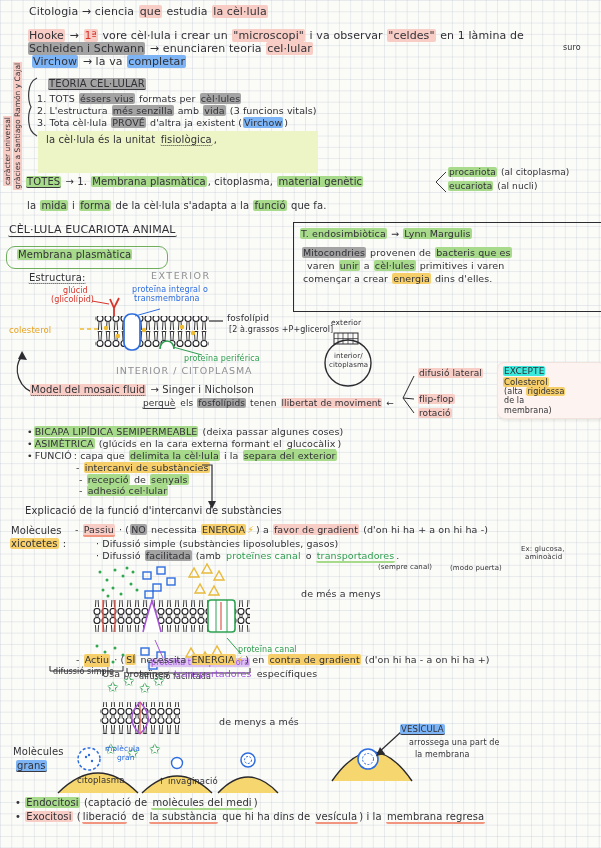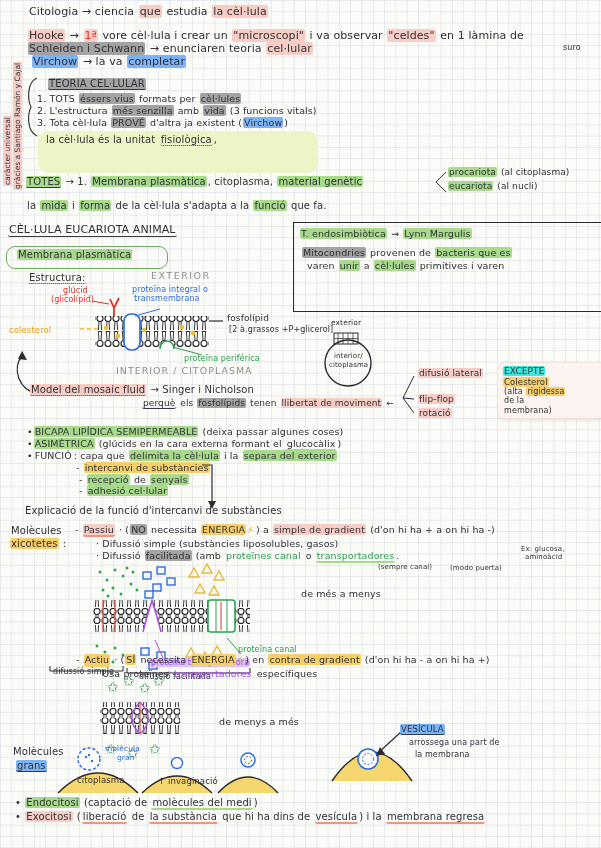--- a/index.html
+++ b/index.html
@@ -61,38 +61,39 @@
 <div class="vert" style="left:13px;top:190px"><span class="h-p">gràcies a Santiago Ramón y Cajal</span></div>
 
 <svg style="left:22px;top:76px" width="18" height="64">
   <path d="M15,2 C4,7 6,25 9,31 C6,37 4,55 15,60" fill="none" stroke="#3a3a3e" stroke-width="1.2"></path>
 </svg>
 <div class="line fs105" style="left:48px;top:78px"><span class="h-P u-k">TEORIA CEL·LULAR</span></div>
 <div class="line fs95" style="left:36px;top:93px"><span>1. TOTS </span><span class="h-P">éssers vius</span><span> formats per </span><span class="h-P">cèl·lules</span></div>
 <div class="line fs95" style="left:36px;top:105px"><span>2. L'estructura </span><span class="h-P">més senzilla</span><span> amb </span><span class="h-P">vida</span><span> (3 funcions vitals)</span></div>
 <div class="line fs95" style="left:36px;top:117px"><span>3. Tota cèl·lula </span><span class="h-P">PROVÉ</span><span> d'altra ja existent (</span><span class="h-b">Virchow</span><span>)</span></div>
 
-<div class="box" style="left:38px;top:131px;width:280px;height:42px;background:#edf5c6;border-radius:11px">
+<div class="box" style="left:38px;top:131px;width:280px;height:42px;background:#edf5c6;border-radius:0">
   <div class="line fs105" style="left:7px;top:3px"><span>la cèl·lula és la unitat </span><span class="u-d">fisiològica</span><span>,</span></div>
 </div>
 
 <div class="line" style="left:26px;top:176px"><span class="h-g u-k">TOTES</span><span> → 1. </span><span class="h-g">Membrana plasmàtica</span><span>, citoplasma, </span><span class="h-g">material genètic</span></div>
 <svg style="left:434px;top:168px" width="14" height="28">
   <path d="M2,14 L12,4 M2,14 L12,24" fill="none" stroke="#3a3a3e" stroke-width="1"></path>
 </svg>
 <div class="line fs9" style="left:448px;top:167px"><span class="h-g">procariota</span><span> (al citoplasma)</span></div>
 <div class="line fs9" style="left:448px;top:181px"><span class="h-g">eucariota</span><span> (al nucli)</span></div>
 <div class="line" style="left:26px;top:200px"><span>la </span><span class="h-g">mida</span><span> i </span><span class="h-g">forma</span><span> de la cèl·lula s'adapta a la </span><span class="h-g">funció</span><span> que fa.</span></div>
 
 <div class="line fs11" style="left:8px;top:224px"><span class="u-k">CÈL·LULA EUCARIOTA ANIMAL</span></div>
 
 <div class="box" style="left:293px;top:222px;width:308px;height:88px;border:1.4px solid #2c2c30">
   <div class="line fs95" style="left:6px;top:5px"><span class="h-g">T. endosimbiòtica</span><span> → </span><span class="h-g">Lynn Margulis</span></div>
   <div class="line fs95" style="left:12px;top:37px"><span>varen </span><span class="h-g">unir</span><span> a </span><span class="h-g">cèl·lules</span><span> primitives i varen</span></div>
   <div class="line fs95" style="left:8px;top:24px"><span class="h-P">Mitocondries</span><span> provenen de </span><span class="h-g">bacteris que es</span></div>
+  <div class="line fs95" style="left:8px;top:50px"><span>començar a crear </span><span class="h-y">energia</span><span> dins d'elles.</span></div>
 </div>
 
 <div class="box" style="left:6px;top:246px;width:160px;height:21px;border:1.6px solid #6fae5d;border-radius:9px">
   <div class="line fs105" style="left:10px;top:2px"><span class="h-g">Membrana plasmàtica</span></div>
 </div>
 <div class="line" style="left:28px;top:272px"><span class="u-d">Estructura:</span></div>
 <div class="line fs95 gray" style="left:150px;top:270px;letter-spacing:1.5px"><span>EXTERIOR</span></div>
 
 <svg style="left:40px;top:283px" width="270" height="100">
   <rect x="55" y="33" width="114" height="16" fill="url(#lt)"></rect>
@@ -164,21 +165,21 @@
 <div class="line fs95" style="left:78px;top:485px"><span>- </span><span class="h-g">adhesió cel·lular</span></div>
 <svg style="left:202px;top:461px" width="22" height="52">
   <path d="M0,4 H10 V40" fill="none" stroke="#2c2c30" stroke-width="1.2"></path>
   <polygon points="6,40 14,40 10,48" fill="#2c2c30"></polygon>
 </svg>
 
 <div class="line fs105" style="left:24px;top:505px"><span>Explicació de la funció d'intercanvi de substàncies</span></div>
 
 <div class="line" style="left:10px;top:525px"><span>Molècules</span></div>
 <div class="line" style="left:10px;top:538px"><span class="h-y">xicotetes</span><span> :</span></div>
-<div class="line fs95" style="left:74px;top:524px"><span>- </span><span class="h-p u-P">Passiu</span><span> · (</span><span class="h-P">NO</span><span> necessita </span><span class="h-y">ENERGIA</span><span style="color: rgb(238, 182, 33);">⚡</span><span>) a </span><span class="h-p">simple de gradient</span><span> (d'on hi ha + a on hi ha -)</span></div>
+<div class="line fs95" style="left:74px;top:524px"><span>- </span><span class="h-p u-P">Passiu</span><span> · (</span><span class="h-P">NO</span><span> necessita </span><span class="h-y">ENERGIA</span><span style="color: rgb(238, 182, 33);">⚡</span><span>) a </span><span class="h-p">favor de gradient</span><span> (d'on hi ha + a on hi ha -)</span></div>
 <div class="line fs95" style="left:95px;top:538px"><span>· Difussió simple (substàncies liposolubles, gasos)</span></div>
 <div class="line fs95" style="left:95px;top:550px"><span>· Difussió </span><span class="h-P">facilitada</span><span> (amb </span><span style="color: rgb(46, 158, 79);">proteïnes canal</span><span> o </span><span class="u-g" style="color: rgb(46, 158, 79);">transportadores</span><span>.</span></div>
 <div class="line fs7" style="left:520px;top:545px"><span>Ex: glucosa,</span></div>
 <div class="line fs7" style="left:524px;top:553px"><span>aminoàcid</span></div>
 <div class="line fs7" style="left:377px;top:563px"><span>(sempre canal)</span></div>
 <div class="line fs7" style="left:449px;top:564px"><span>(modo puerta)</span></div>
 
 <svg style="left:45px;top:560px" width="240" height="122">
   <g fill="#2fa84f">
     <circle cx="55" cy="12" r="1.5"></circle>

